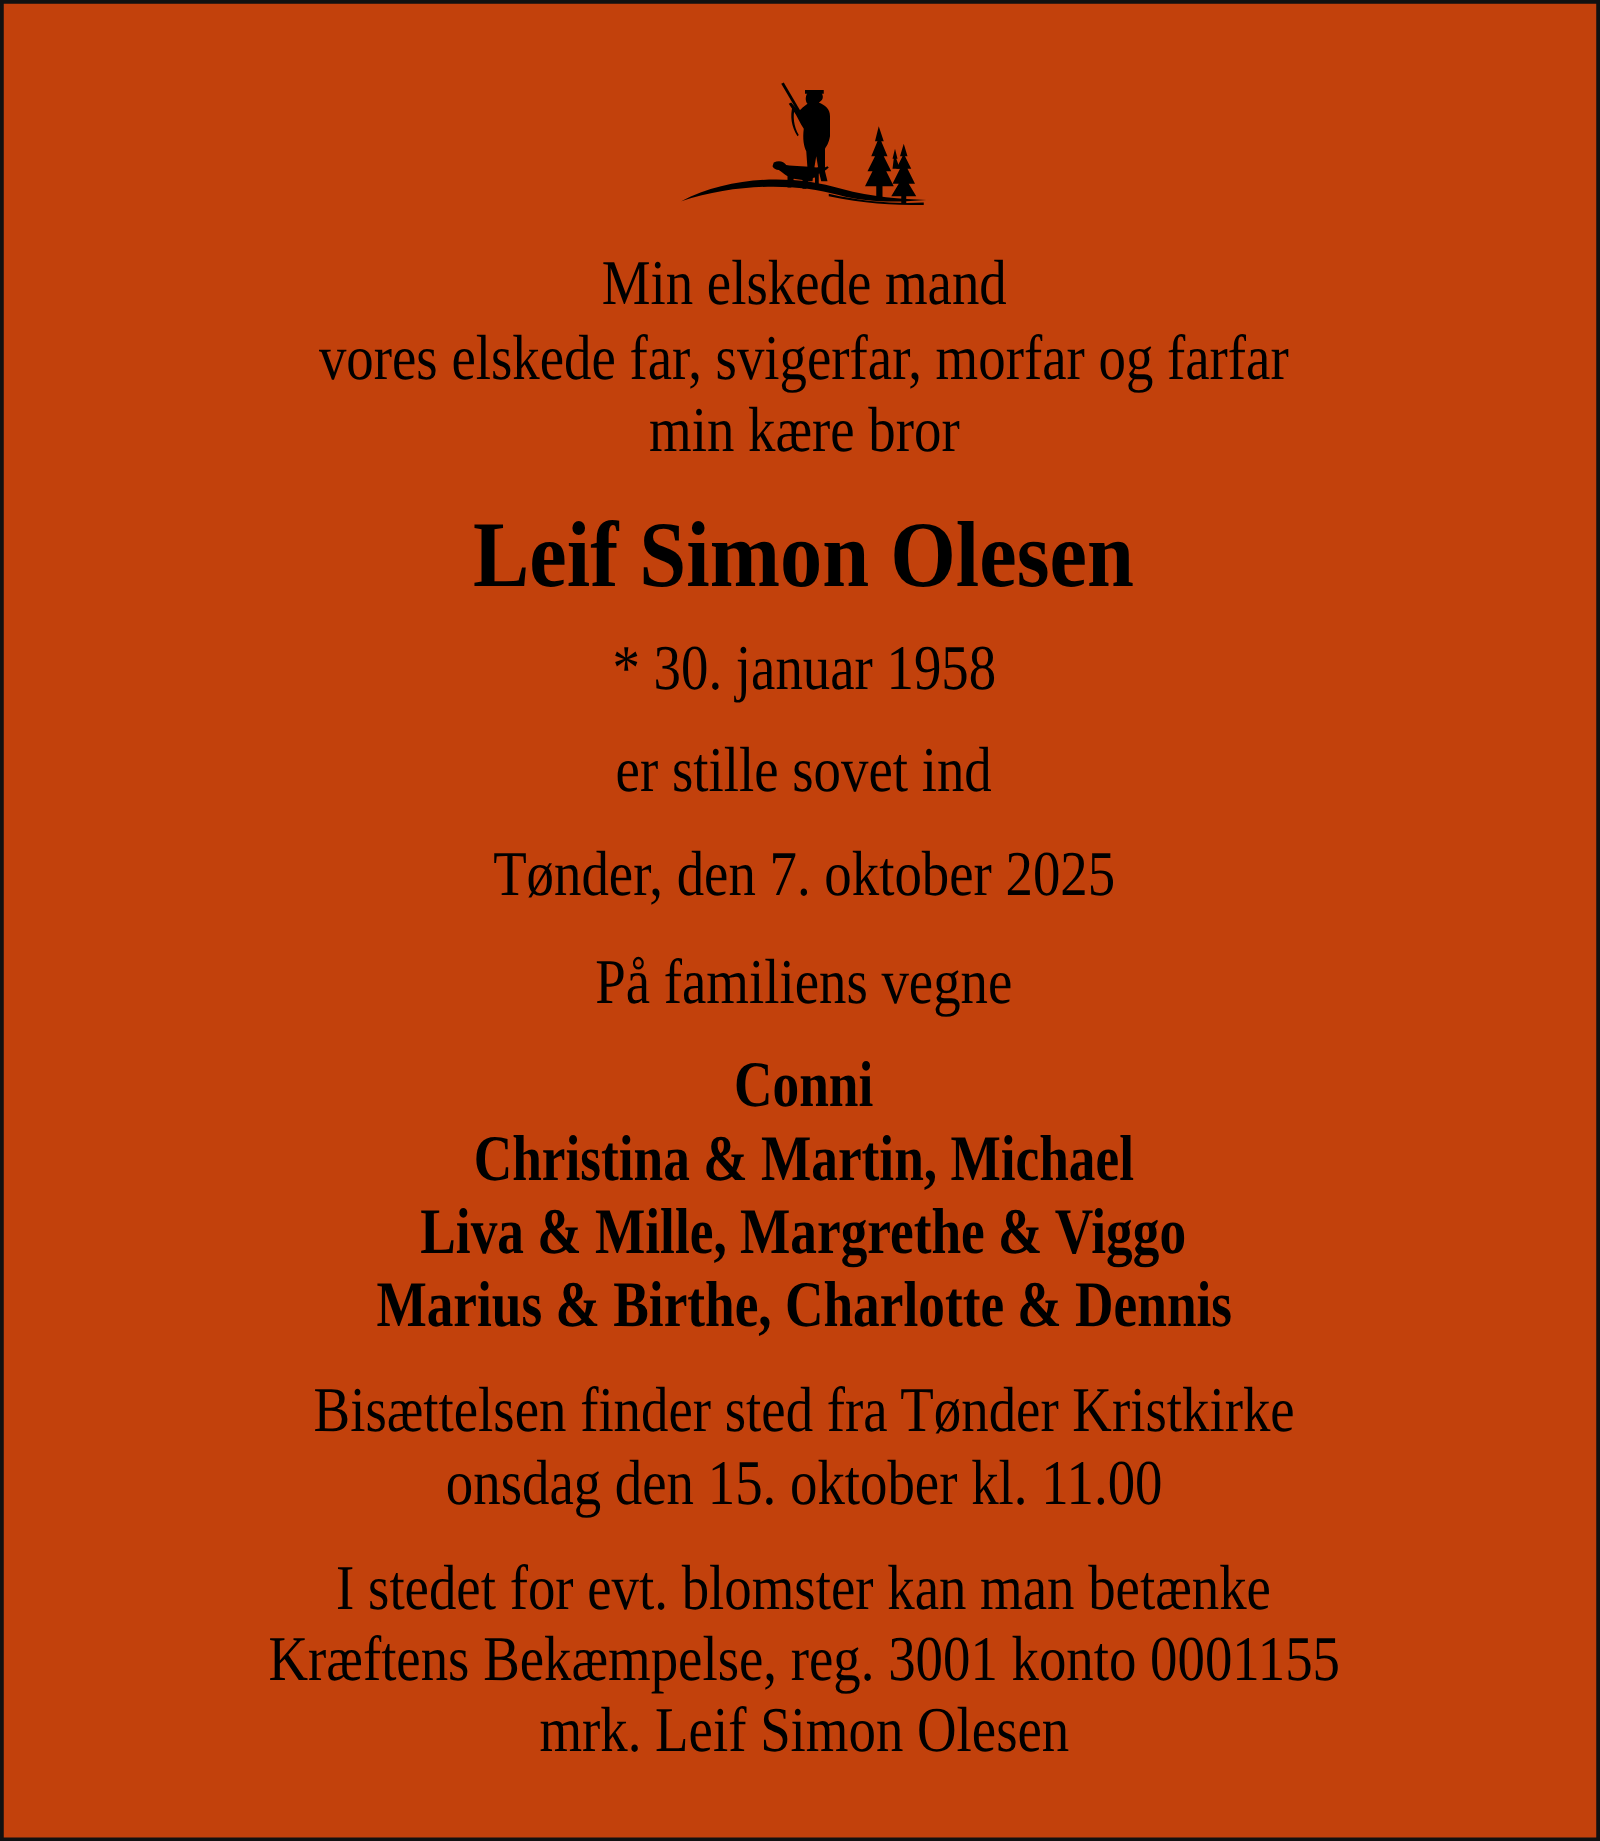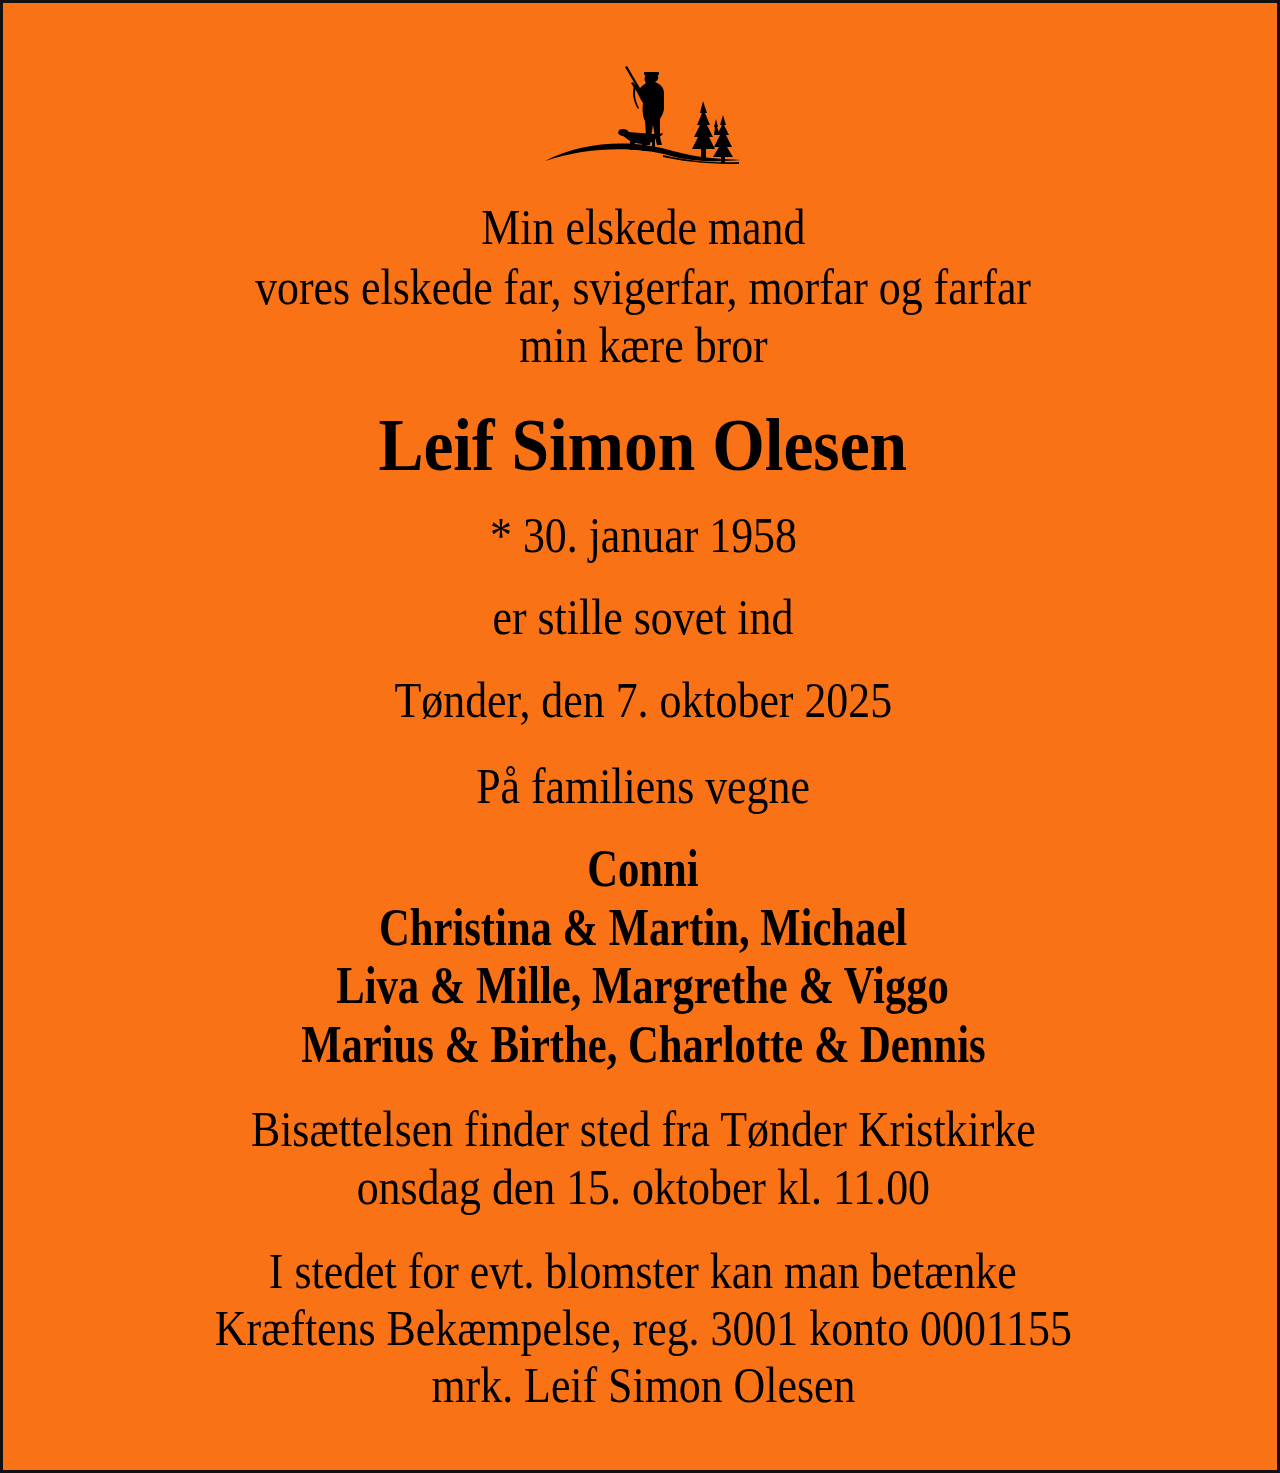--- a/index.html
+++ b/index.html
@@ -5,21 +5,21 @@
   html, body { margin: 0; padding: 0; background: #ffffff; }
   body { width: 1280px; height: 1473px; position: relative; overflow: hidden; }
   .frame {
     position: absolute; left: 0; top: 0;
     width: 1280px; height: 1473px;
     box-sizing: border-box;
     border-left: 3px solid #111;
     border-top: 3px solid #111;
     border-right: 3px solid #111;
     border-bottom: 3px solid #111;
-    background: #f97316;
+    background: #c2410c;
   }
   .line {
     position: absolute; left: 0; width: 1280px;
     text-align: center; white-space: nowrap;
     font-family: "Liberation Serif", "DejaVu Serif", serif;
     color: #000;
     line-height: 1;
   }
   .line > span { display: inline-block; transform-origin: 50% 50%; }
   .reg { font-size: 51px; font-weight: normal; }

